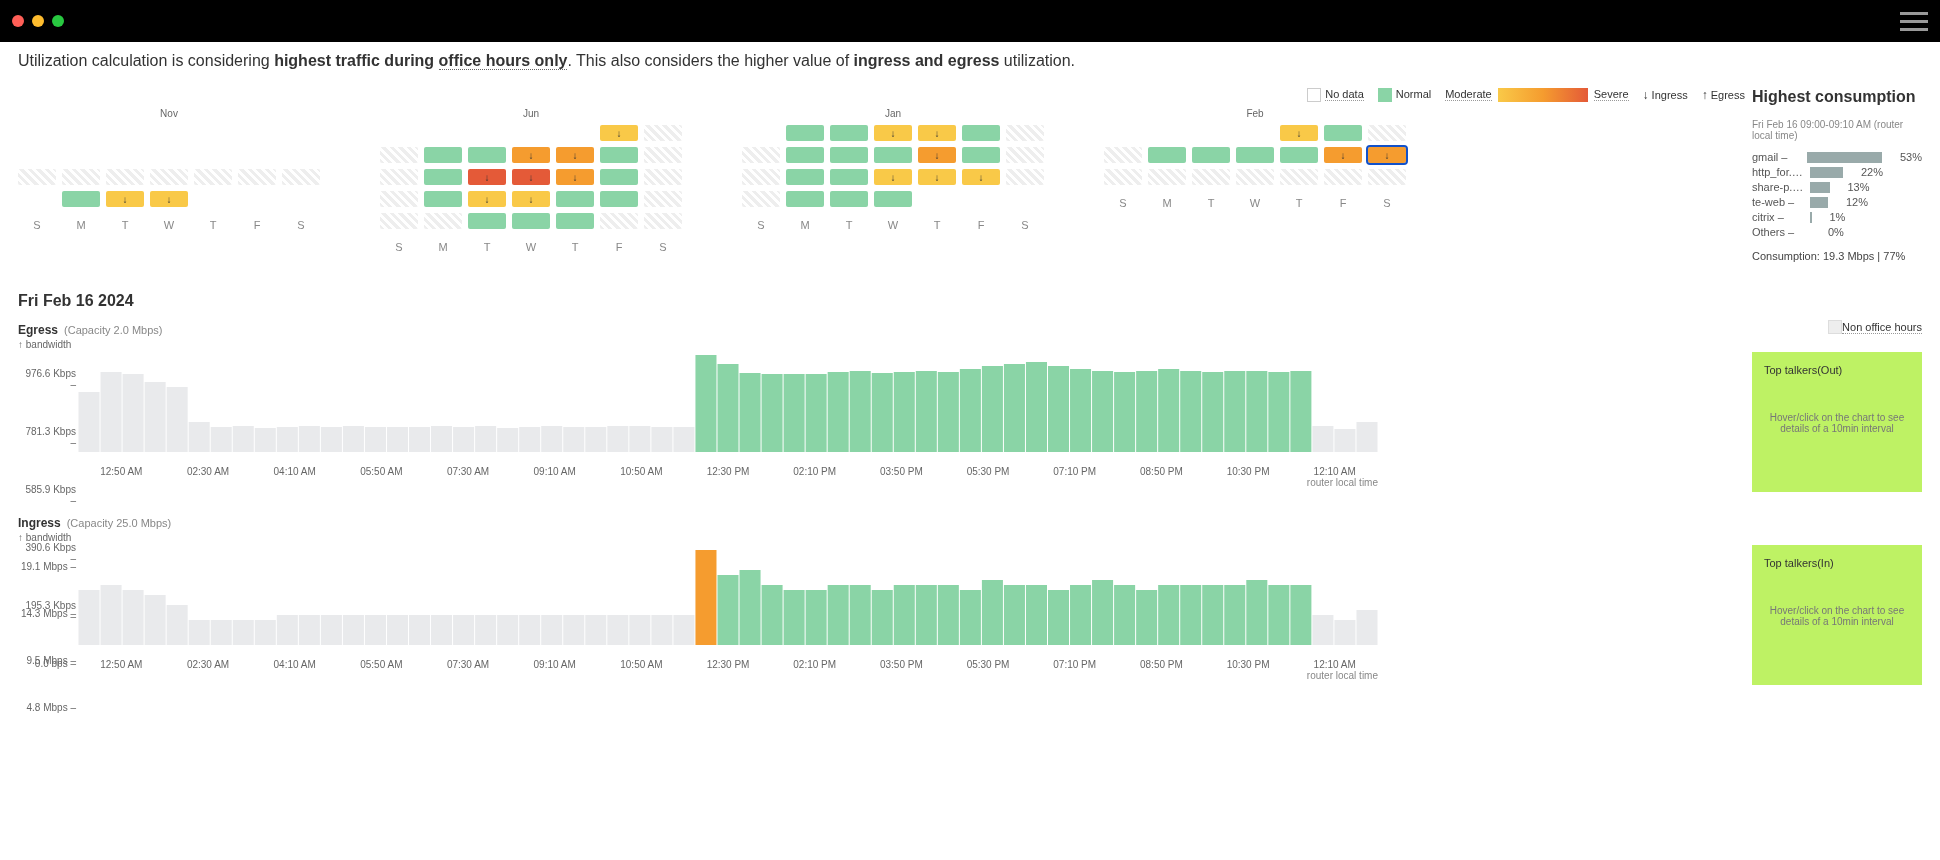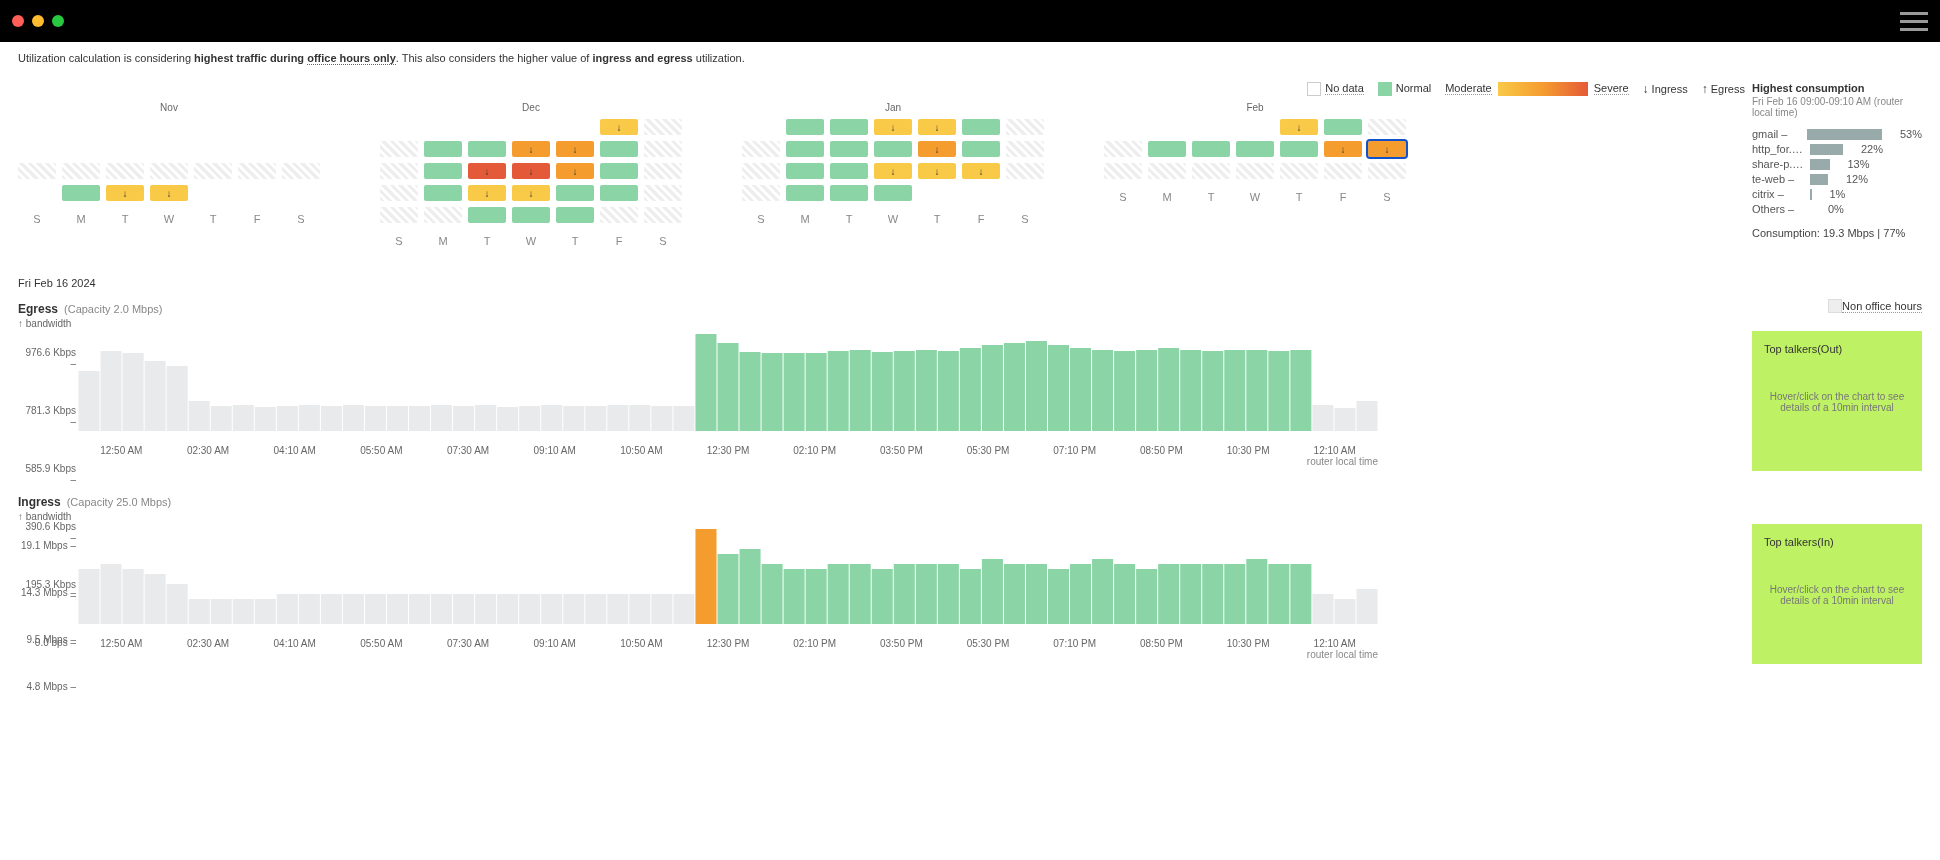--- a/index.html
+++ b/index.html
@@ -6,21 +6,21 @@
   body { font-family: -apple-system, BlinkMacSystemFont, "Segoe UI", Arial, sans-serif; font-size: 11px; color: #333; background: #fff; }
   .topbar { background: #000; height: 42px; display: flex; align-items: center; justify-content: space-between; padding: 0 12px; }
   .traffic-lights { display: flex; gap: 8px; }
   .traffic-lights span { width: 12px; height: 12px; border-radius: 50%; display: inline-block; }
   .tl-red { background: #ff5f57; }
   .tl-yellow { background: #febc2e; }
   .tl-green { background: #28c840; }
   .hamburger { display: flex; flex-direction: column; gap: 5px; cursor: pointer; }
   .hamburger span { width: 28px; height: 3px; background: #999; display: block; }
   .content { padding: 10px 18px; }
-  .note-line { font-size: 11px; color: #333; margin-bottom: 18px; }
+  .note-line { font-size: 16px; color: #333; margin-bottom: 18px; }
   .note-line b { font-weight: 600; }
   .note-line .dotted { border-bottom: 1px dotted #666; }
   .top-row { display: flex; gap: 7px; align-items: flex-start; }
   .calendar-wrap { flex: 1 1 auto; }
   .legend { display: flex; justify-content: flex-end; gap: 14px; align-items: center; font-size: 11px; margin-bottom: 6px; }
   .legend .sw { width: 14px; height: 14px; display: inline-block; border: 1px solid #ccc; vertical-align: middle; margin-right: 4px; }
   .legend .sw.normal { background: #8ad4a6; border-color: #8ad4a6; }
   .legend .grad { width: 90px; height: 14px; background: linear-gradient(to right,#f9c948,#f59c2f,#e45a38);display:inline-block;vertical-align:middle;margin:0 6px;}
   .legend .arrow { font-size: 12px; }
   .legend .dotted { border-bottom: 1px dotted #999; }
@@ -34,28 +34,28 @@
   .cell.future { background: repeating-linear-gradient(45deg,#eee,#eee 3px,#fff 3px,#fff 6px); }
   .cell.normal { background: #8ad4a6; }
   .cell.mod1 { background: #f9c948; }
   .cell.mod2 { background: #f59c2f; }
   .cell.mod3 { background: #e45a38; }
   .cell .ar { position:absolute; top:50%; left:50%; transform:translate(-50%,-50%); font-size:10px; color:#333; }
   .cell.selected { outline: 2px solid #1251c9; outline-offset: 0; }
   .dow { display: flex; gap: 6px; margin-top: 10px; }
   .dow span { width: 38px; text-align: center; color: #888; font-size: 11px; }
   .side-panel { width: 170px; font-size: 11px; }
-  .side-panel h4 { font-size: 11px; font-weight: 600; margin-bottom: 2px; }
+  .side-panel h4 { font-size: 16px; font-weight: 600; margin-bottom: 13px; }
   .side-panel .sub { color: #888; font-size: 10px; margin-bottom: 10px; }
   .hc-row { display: flex; align-items: center; margin-bottom: 3px; gap: 6px; }
   .hc-row .lbl { width: 52px; text-align: left; color: #555; white-space: nowrap; overflow: hidden; text-overflow: ellipsis; }
   .hc-row .bar { height: 11px; background: #9aa; }
   .hc-row .pct { color: #555; padding-left: 12px; }
   .summary-line { margin-top: 12px; color: #444; }
-  h3.date-head { font-size: 11px; font-weight: 400; margin: 30px 0 10px 0; }
+  h3.date-head { font-size: 16px; font-weight: 700; margin: 30px 0 10px 0; }
   .chart-block { position: relative; margin-bottom: 24px; }
   .chart-head { display: flex; align-items: baseline; gap: 6px; margin-bottom: 2px; }
   .chart-head .title { font-size: 12px; font-weight: 700; }
   .chart-head .cap { font-size: 11px; color: #888; }
   .chart-head .right-leg { margin-left: auto; display:flex; align-items:center; }
   .non-office-sw { width: 14px; height: 14px; background: #eee; border:1px solid #ddd; display:inline-block; }
   .ylabel { font-size: 10px; color: #666; margin-bottom: 2px; }
   .chart-row { display: flex; gap: 16px; }
   .chart-box { flex: 1 1 auto; position: relative; }
   .chart-svg { width: 1300px; height: 110px; }
@@ -146,21 +146,21 @@
               <span>S</span>
               <span>M</span>
               <span>T</span>
               <span>W</span>
               <span>T</span>
               <span>F</span>
               <span>S</span>
             </div>
           </div>
           <div class="month">
-            <div class="month-label">Dec</div>
+            <div class="month-label">Jun</div>
             <div class="cal-grid">
               <div class="cal-row">
                 <div class="cell blank"></div>
                 <div class="cell blank"></div>
                 <div class="cell blank"></div>
                 <div class="cell blank"></div>
                 <div class="cell blank"></div>
                 <div class="cell mod1">
                   <span class="ar">↓</span>
                 </div>

